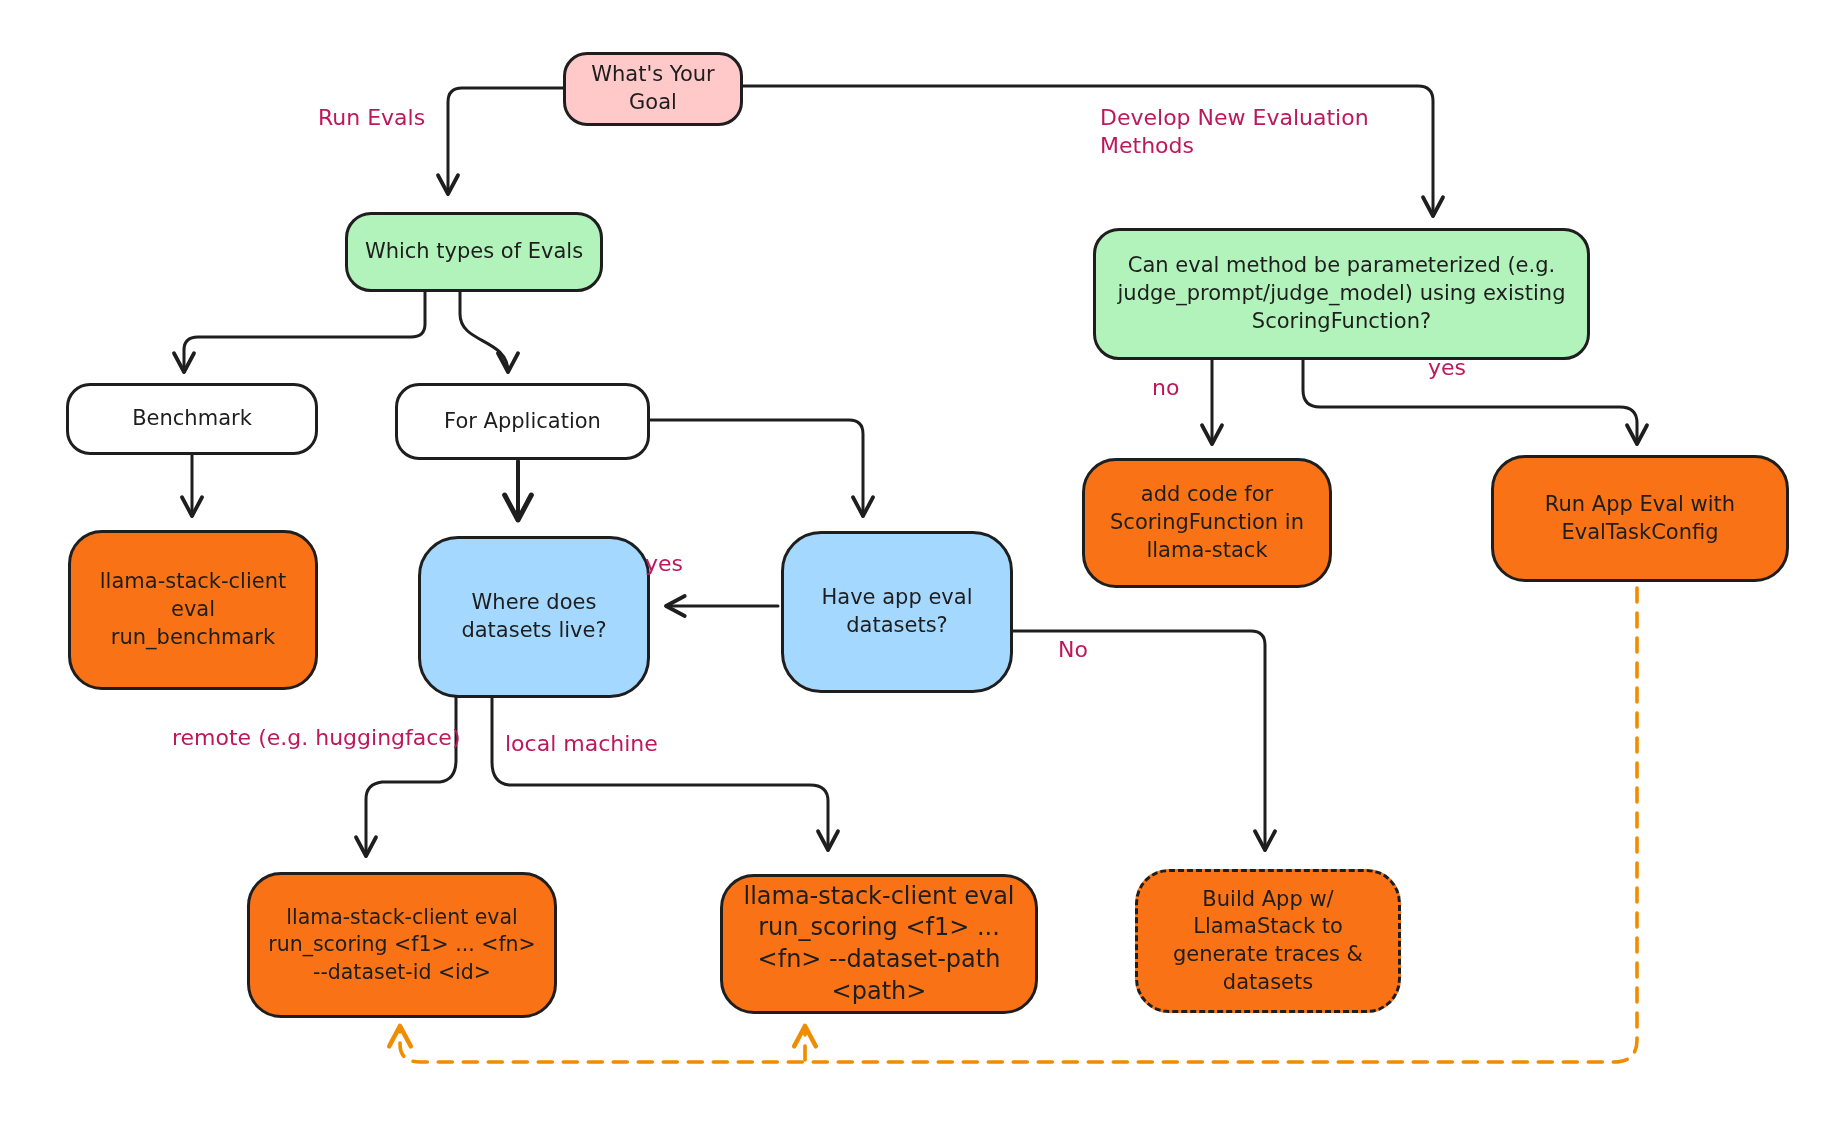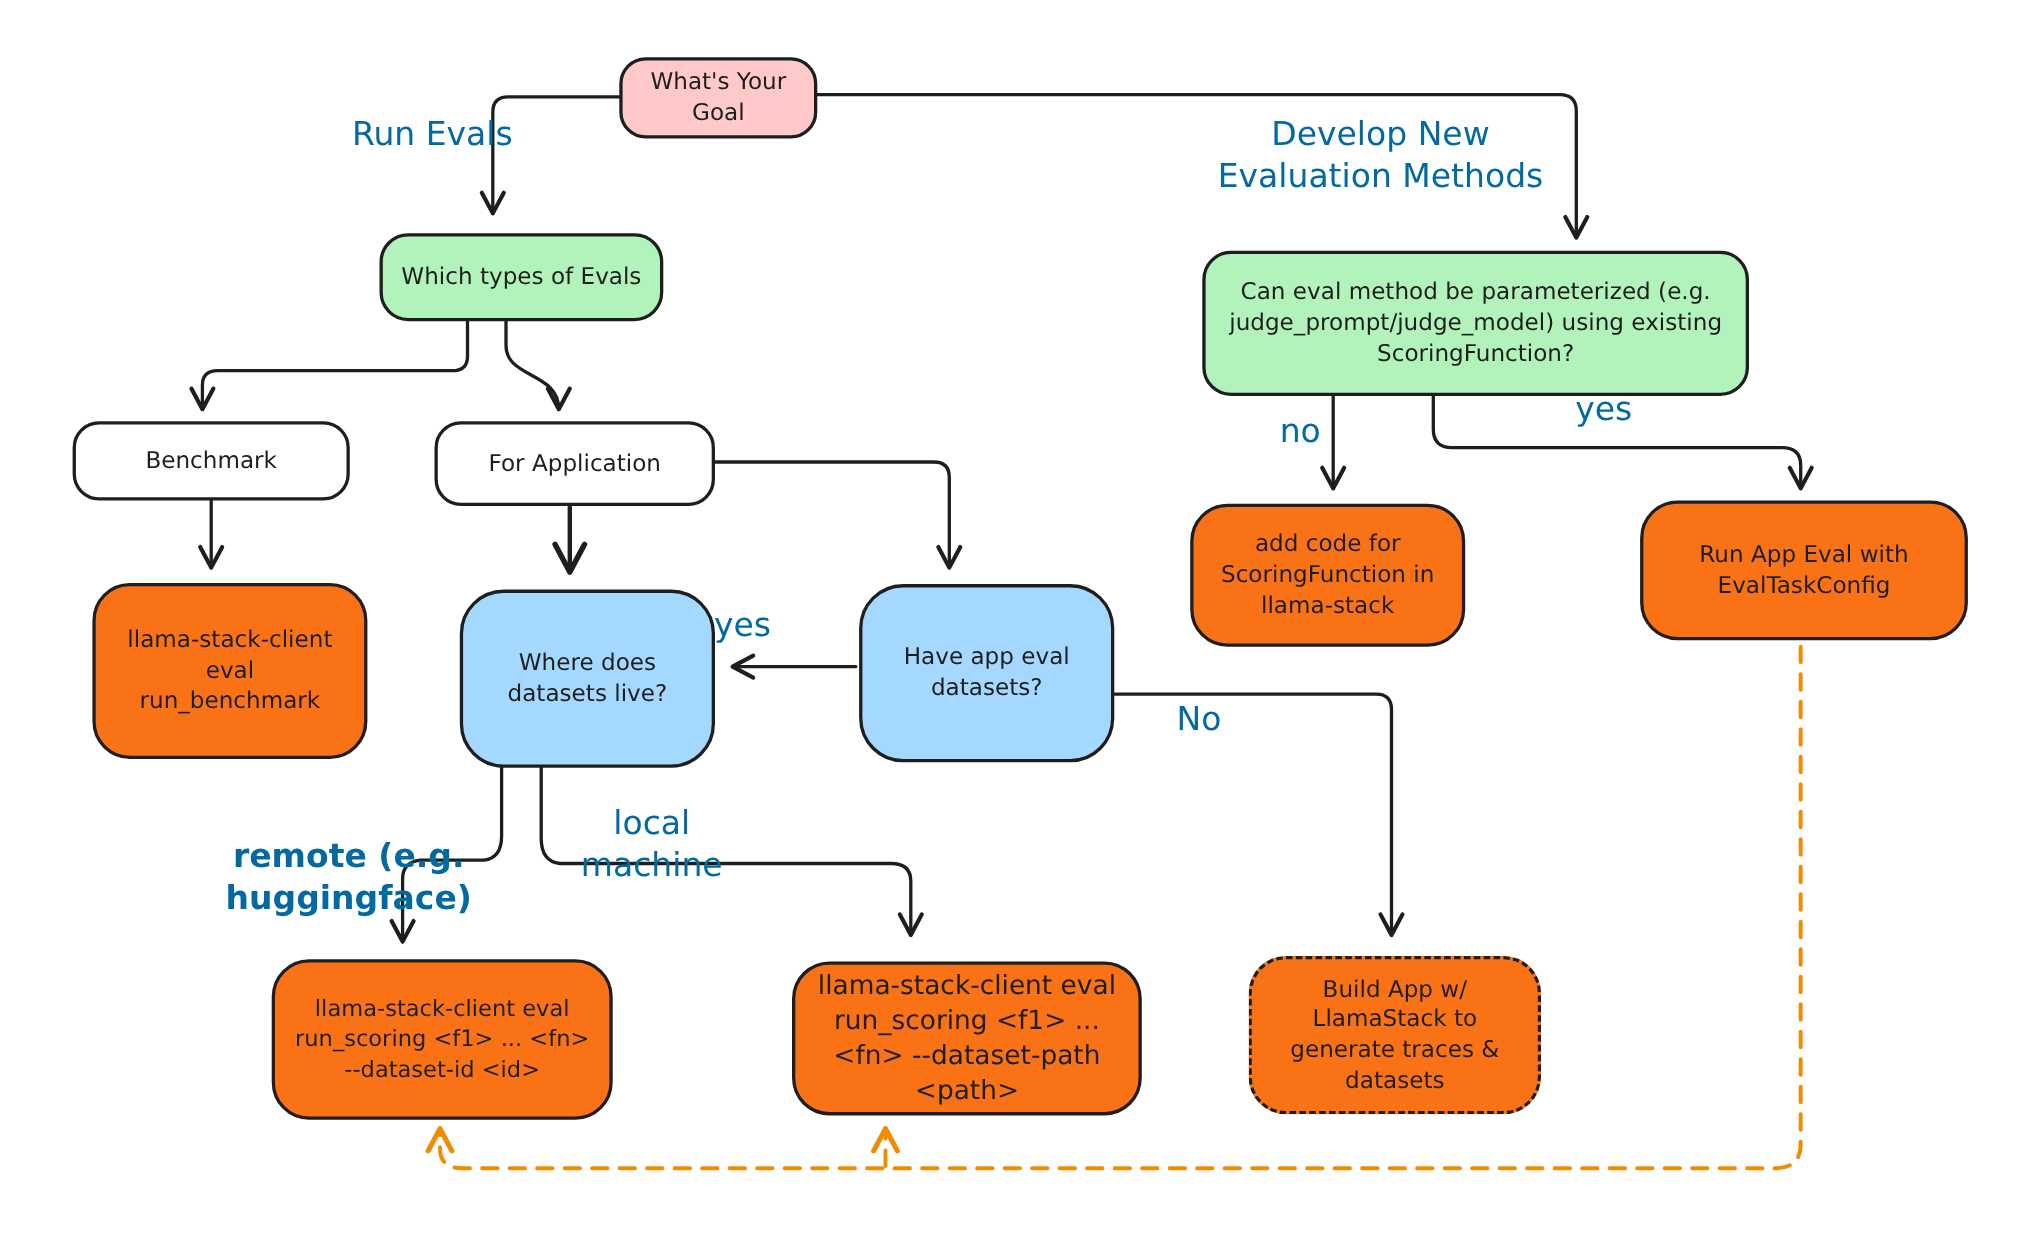--- a/index.html
+++ b/index.html
@@ -23,23 +23,22 @@
     background:#fff;
   }
   .fill-pink{background:#ffc9c9;border-radius:24px;}
   .fill-green{background:#b2f2bb;border-radius:26px;}
   .fill-blue{background:#a5d8ff;border-radius:40px;}
   .fill-yellow{background:#f97316;border-radius:34px;}
   .fill-white{background:#ffffff;border-radius:24px;}
   .dashed{border-style:dashed;}
   .edge-label{
     position:absolute;
-    font-size:30px;line-height:1.25;
-    text-align:center;
-    color:#0369a1;
+    font-size:22px;line-height:1.25;
+    color:#be185d;
   }
 </style>
 </head>
 <body>
 
 <div class="canvas">
 
   <svg class="edges" viewBox="0 0 1840 1124">
     <defs>
       <marker id="arrowDark" viewBox="0 0 24 24" refX="20" refY="12" markerWidth="10" markerHeight="10" orient="auto-start-reverse">
@@ -73,21 +72,21 @@
   <div class="node fill-pink" style="left:563px;top:52px;width:180px;height:74px;">What's Your Goal</div>
 
   <div class="node fill-green" style="left:345px;top:212px;width:258px;height:80px;">Which types of Evals</div>
 
   <div class="node fill-green" style="left:1093px;top:228px;width:497px;height:132px;">Can eval method be parameterized (e.g. judge_prompt/judge_model) using existing ScoringFunction?</div>
 
   <div class="node fill-white" style="left:66px;top:383px;width:252px;height:72px;">Benchmark</div>
 
   <div class="node fill-white" style="left:395px;top:383px;width:255px;height:77px;">For Application</div>
 
-  <div class="node fill-yellow" style="left:68px;top:530px;width:250px;height:160px;margin-left:16px;">llama-stack-client eval run_benchmark</div>
+  <div class="node fill-yellow" style="left:68px;top:530px;width:250px;height:160px;">llama-stack-client eval run_benchmark</div>
 
   <div class="node fill-blue" style="left:781px;top:531px;width:232px;height:162px;">Have app eval datasets?</div>
 
   <div class="node fill-blue" style="left:418px;top:536px;width:232px;height:162px;">Where does datasets live?</div>
 
   <div class="node fill-yellow" style="left:1082px;top:458px;width:250px;height:130px;">add code for ScoringFunction in llama-stack</div>
 
   <div class="node fill-yellow" style="left:1491px;top:455px;width:298px;height:127px;">Run App Eval with EvalTaskConfig</div>
 
   <div class="node fill-yellow" style="left:247px;top:872px;width:310px;height:146px;font-size:20.5px;">llama-stack-client eval run_scoring &lt;f1&gt; ... &lt;fn&gt; --dataset-id &lt;id&gt;</div>
@@ -101,17 +100,17 @@
   <div class="edge-label" style="left:1100px;top:104px;width:310px;">Develop New Evaluation Methods</div>
 
   <div class="edge-label" style="left:1152px;top:374px;width:60px;">no</div>
 
   <div class="edge-label" style="left:1428px;top:354px;width:60px;">yes</div>
 
   <div class="edge-label" style="left:645px;top:550px;width:60px;">yes</div>
 
   <div class="edge-label" style="left:1058px;top:636px;width:64px;">No</div>
 
-  <div class="edge-label" style="left:172px;top:760px;width:290px;font-weight:bold;">remote (e.g. huggingface)</div>
+  <div class="edge-label" style="left:172px;top:724px;width:290px;">remote (e.g. huggingface)</div>
 
   <div class="edge-label" style="left:505px;top:730px;width:175px;">local machine</div>
 
 </div>
 
 </body></html>

